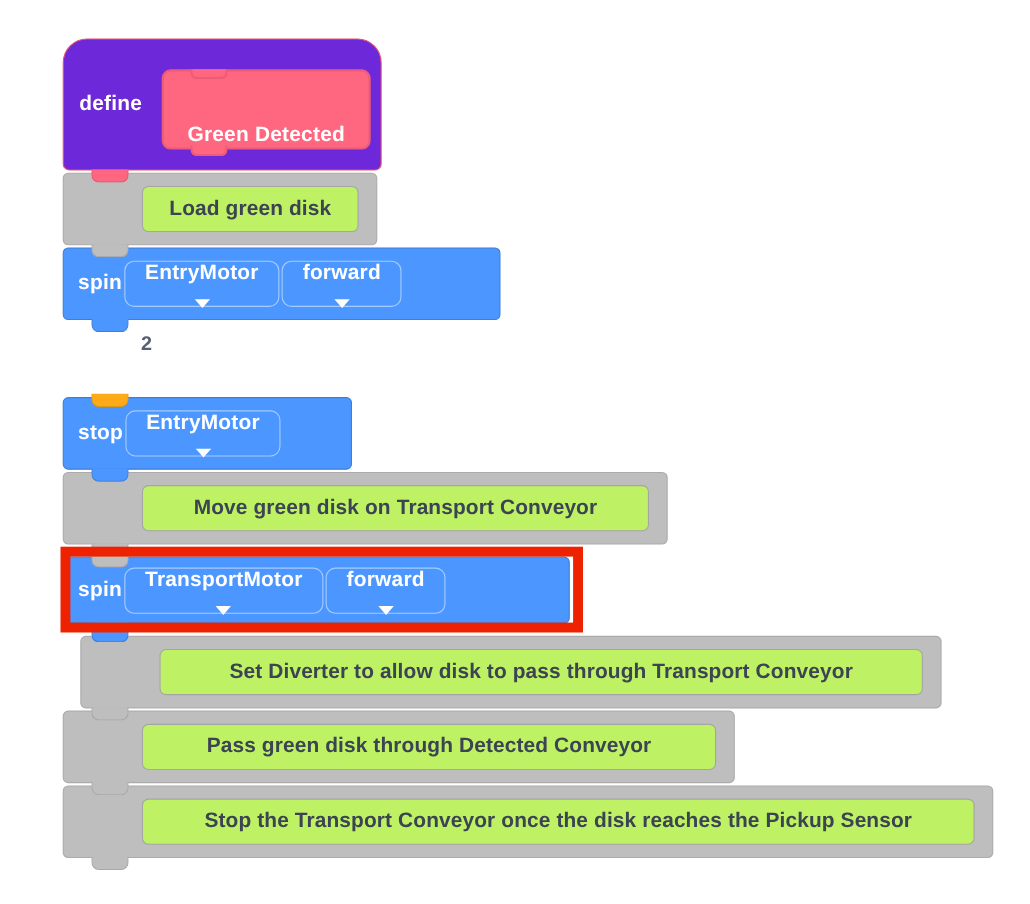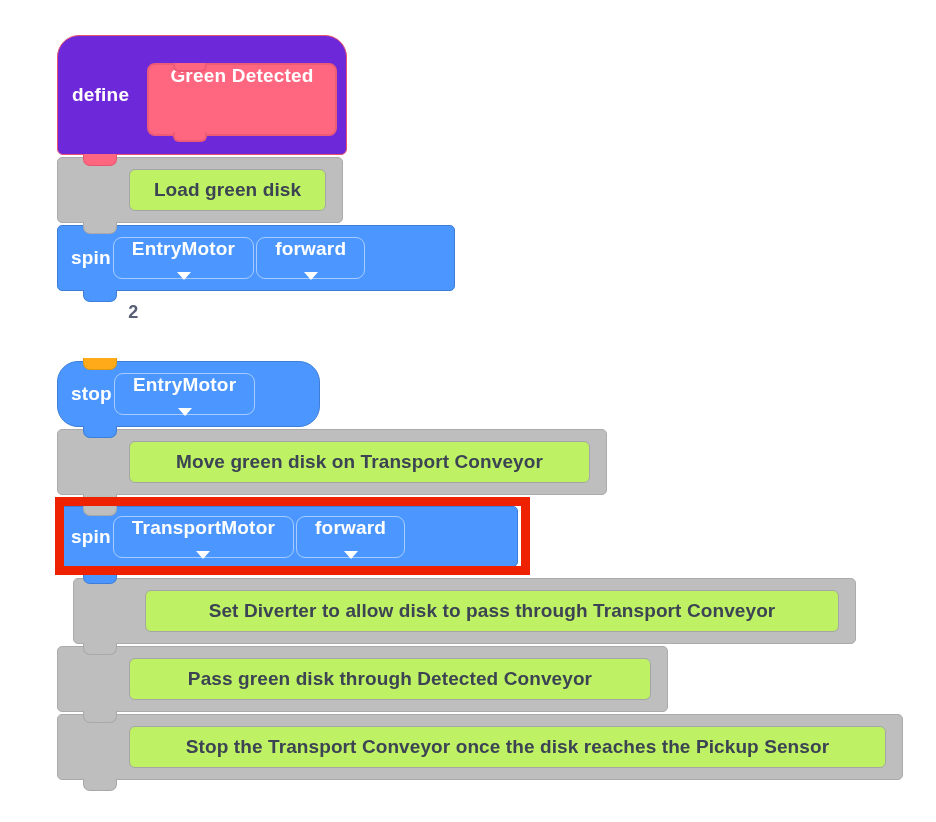--- a/index.html
+++ b/index.html
@@ -9,21 +9,21 @@
 
   .block { position:absolute; display:flex; align-items:center; }
   .kw { color:#ffffff; font-size:19px; font-weight:700; letter-spacing:.2px; }
 
   
   #hat { left:57px; top:35px; width:290px; height:120px;
     background:#6d28d9; border:1px solid #E8536F;
     border-radius:22px 22px 6px 6px; padding-left:14px; }
   #proto { position:absolute; left:89px; top:27px; width:190px; height:73px;
     background:#FF6680; border:2px solid #EE5B76; border-radius:8px;
-    display:flex; align-items:flex-start; justify-content:center;
+    display:flex; align-items:flex-end; justify-content:center;
     color:#fff; font-size:19px; font-weight:700; letter-spacing:.2px; }
   .proto-notch { position:absolute; left:24px; top:-2px; width:34px; height:9px;
     background:#FF6680; border:2px solid #EE5B76; border-top:none;
     border-radius:0 0 6px 6px; }
   .proto-tab { position:absolute; left:24px; top:100%; margin-top:-2px; width:34px; height:10px;
     background:#FF6680; border:2px solid #EE5B76; border-top:none;
     border-radius:0 0 6px 6px; }
 
   
   .tab { position:absolute; left:83px; width:34px; height:12px; z-index:5;
@@ -51,21 +51,21 @@
   .caret { width:0; height:0; border-left:7px solid transparent;
     border-right:7px solid transparent; border-top:8px solid #ffffff; }
   #wait-oval { width:47px; height:38px; background:#ffffff; border-radius:19px;
     display:flex; align-items:center; justify-content:center;
     color:#575E75; font-size:18px; font-weight:600; }
 
   
   #g1 { left:57px; top:157px; width:286px; }
   #b1 { left:57px; top:225px; width:398px; }
   #o1 { left:72px; top:293px; width:238px; }
-  #s1 { left:57px; top:361px; width:263px;border-radius:21px; }
+  #s1 { left:57px; top:361px; width:263px; }
   #g2 { left:57px; top:429px; width:550px; }
   #b2 { left:57px; top:506px; width:461px; height:61px; }
   #g3 { left:73px; top:578px; width:783px; }
   #g4 { left:57px; top:646px; width:611px; }
   #g5 { left:57px; top:714px; width:846px; }
 
   #tab-hat { top:154px; }
   #tab-g1  { top:222px; }
   #tab-b1  { top:290px; }
   #tab-o1  { top:358px; }

